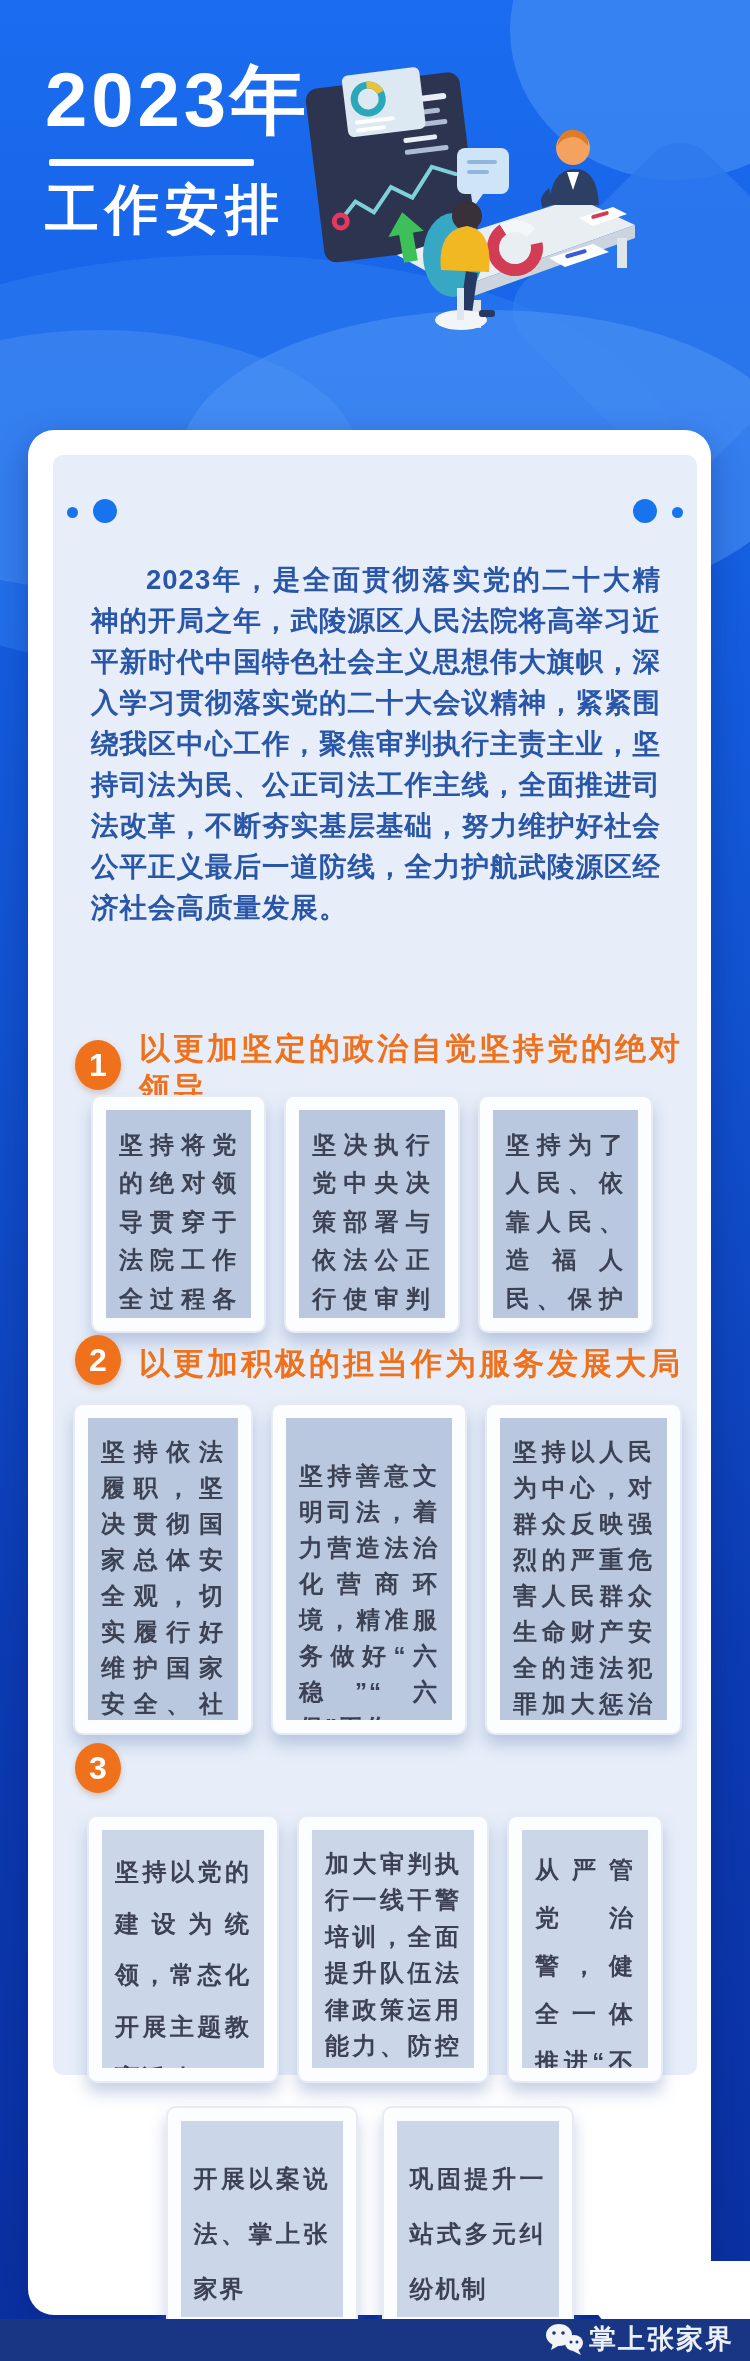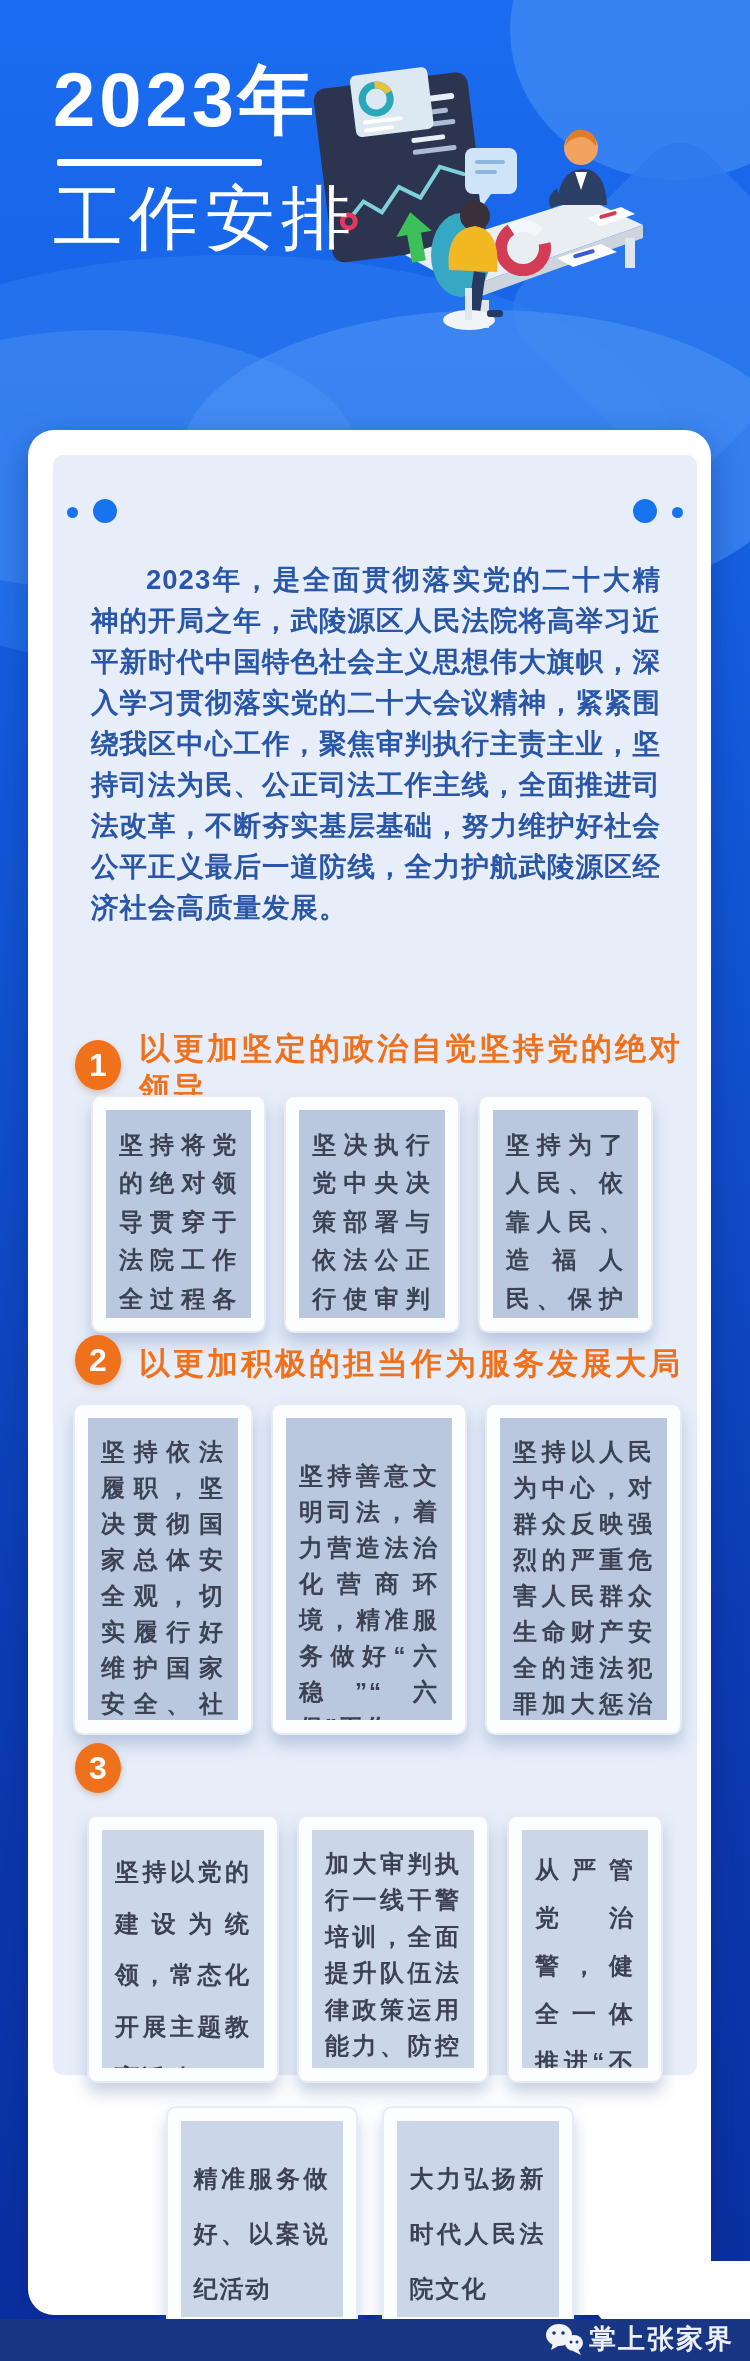--- a/index.html
+++ b/index.html
@@ -8,25 +8,25 @@
         background:linear-gradient(180deg,#1b6cf0 0%,#1560e2 22%,#1150cc 45%,#0c3bb2 70%,#0a2f9f 100%);}
   
   .blob{position:absolute;border-radius:50%;}
   .blob-tr{width:330px;height:300px;right:-90px;top:-120px;background:#3c86f2;opacity:.85;}
   .wave1{width:900px;height:420px;left:-220px;top:255px;background:#2e7cf0;opacity:.55;border-radius:50%;}
   .wave2{width:620px;height:300px;left:180px;top:310px;background:#4f95f6;opacity:.55;border-radius:50%;}
   .wave3{width:520px;height:260px;left:-160px;top:330px;background:#4f95f6;opacity:.4;border-radius:50%;}
   .iso-blob{position:absolute;width:260px;height:260px;right:-60px;top:180px;background:#2e79ee;
             border-radius:40px;transform:rotate(45deg);opacity:.8;}
   
-  .header{position:absolute;left:8px;top:0;width:637px;height:430px;border-radius:18px;}
+  .header{position:absolute;left:0;top:0;width:637px;height:430px;border-radius:18px;}
   .title-block{position:absolute;left:45px;top:56px;color:#ffffff;z-index:3;}
   .title1{font-size:76px;font-weight:bold;letter-spacing:4px;line-height:1.15;}
   .title-underline{width:205px;height:7px;background:#ffffff;margin:16px 0 14px 4px;border-radius:2px;}
-  .title2{font-size:70px;font-weight:normal;letter-spacing:6px;line-height:1.1;}
+  .title2{font-size:54px;font-weight:bold;letter-spacing:6px;line-height:1.1;}
   .illus{position:absolute;right:0;top:20px;z-index:2;}
   
   .main-card{position:absolute;left:28px;top:430px;width:683px;height:1885px;background:#ffffff;
              border-radius:26px;box-shadow:0 10px 30px rgba(5,30,110,.35);z-index:2;}
   .inner-panel{position:absolute;left:25px;top:25px;width:644px;height:1620px;background:#e7eef9;
                border-radius:10px;}
   .dot{position:absolute;border-radius:50%;background:#1773ee;}
   .dot-l-sm{left:14px;top:52px;width:11px;height:11px;}
   .dot-l-lg{left:40px;top:44px;width:24px;height:24px;}
   .dot-r-lg{right:40px;top:44px;width:24px;height:24px;}
@@ -208,24 +208,24 @@
           <div class="item-inner">加大审判执行一线干警培训，全面提升队伍法律政策运用能力、防控风险能力、群众工作能力</div>
         </div>
         <div class="item-card c3">
           <div class="item-inner">从严管党治警，健全一体推进“不敢腐、不能腐、不想腐”制度机制</div>
         </div>
       </div>
     </div>
 
     <div class="card-row bottom-row">
       <div class="item-card">
-        <div class="item-inner">精准服务做好、以案说纪活动</div>
+        <div class="item-inner">开展以案说法、掌上张家界</div>
       </div>
       <div class="item-card">
-        <div class="item-inner">大力弘扬新时代人民法院文化</div>
+        <div class="item-inner">巩固提升一站式多元纠纷机制</div>
       </div>
     </div>
   </div>
 
   <div class="brand-blob"></div>
   <div class="footer-bar"></div>
   <div class="brand">
     <svg width="42" height="34" viewBox="0 0 42 34">
       <ellipse cx="16" cy="13" rx="13" ry="11" fill="#f2f4f8"></ellipse>
       <polygon points="10,21 8,28 17,23" fill="#f2f4f8"></polygon>

